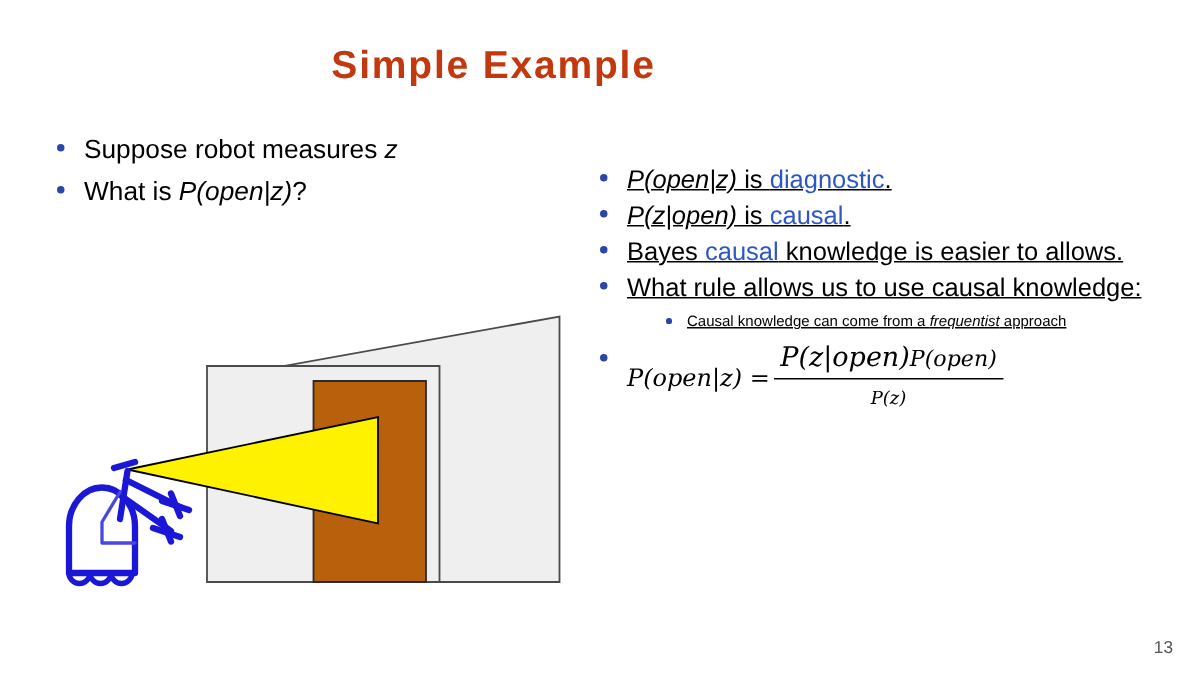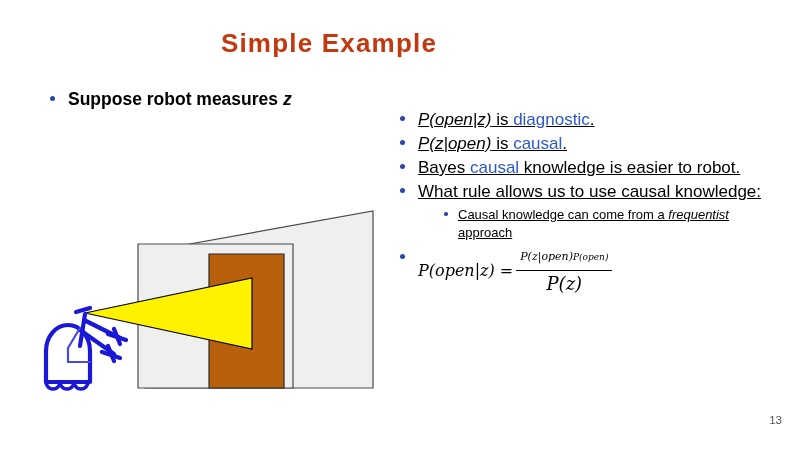--- a/index.html
+++ b/index.html
@@ -47,42 +47,41 @@
   .bitem > .dot {
     position: absolute;
     left: 4px;
     top: 8px;
     width: 5px;
     height: 5px;
     border-radius: 50%;
     background: #2B45A8;
   }
   .sub .bitem {
-    font-size: 13px;
+    font-size: 10px;
     line-height: 18px;
     padding-left: 18px;
     margin-bottom: 2px;
   }
   .sub .bitem > .dot {
     left: 4px;
     top: 6px;
     width: 3.5px;
     height: 3.5px;
   }
 
   .it { font-style: italic; }
   .blue { color: #2D57C4; }
 
   
   #left-col {
     position: absolute;
-    left: 46px;
+    left: 34px;
     top: 86px;
     width: 340px;
-    font-weight: bold;
   }
   #left-col .bitem {
     font-size: 17.5px;
     line-height: 26px;
     margin-bottom: 2px;
   }
   #left-col .bitem > .dot { top: 10px; }
 
   
   #right-col {
@@ -117,85 +116,89 @@
   .frac {
     display: inline-block;
     vertical-align: middle;
     text-align: center;
     margin-left: 3px;
     position: relative;
     top: -1px;
   }
   .frac .num {
     display: block;
-    font-size: 11px;
+    font-size: 18px;
     padding: 0 4px 1px 4px;
     border-bottom: 1px solid #000;
     white-space: nowrap;
   }
   .frac .den {
     display: block;
-    font-size: 18px;
+    font-size: 12px;
     padding-top: 1px;
     white-space: nowrap;
   }
   .sm { font-size: 0.82em; }
 
   
   #illustration {
     position: absolute;
     left: 28px;
     top: 196px;
     width: 380px;
     height: 230px;
   }
   #illustration svg { display: block; }
 
   
   #page-number {
     position: absolute;
     right: 18px;
-    bottom: 24px;
+    bottom: 12px;
     font-size: 11.5px;
     color: #555555;
   }
 </style>
 </head>
 <body>
 
 <div id="slide-title">Simple Example</div>
 
 <div id="left-col">
   <ul class="blist">
 
     <li class="bitem">
       <span class="dot"></span>
       <span>Suppose robot measures </span><span class="it">z</span><span></span>
     </li>
 
+    <li class="bitem">
+      <span class="dot"></span>
+      <span>What is </span><span class="it">P(open|z)</span><span>?</span>
+    </li>
 
   </ul>
 </div>
 
 <div id="right-col">
   <ul class="blist">
 
     <li class="bitem">
       <span class="dot"></span>
       <span class="it">P(open|z)</span><span> is </span><span class="blue">diagnostic</span><span>.</span>
     </li>
 
     <li class="bitem">
       <span class="dot"></span>
       <span class="it">P(z|open)</span><span> is </span><span class="blue">causal</span><span>.</span>
     </li>
 
     <li class="bitem">
       <span class="dot"></span>
-      <span>Bayes </span><span class="blue">causal</span><span> knowledge is easier to robot.</span>
+      <span>Bayes </span><span class="blue">causal</span><span> knowledge is easier to allows.</span>
     </li>
 
     <li class="bitem">
       <span class="dot"></span>
       <span>What rule allows us to use causal knowledge:</span>
 
       <ul class="blist sub">
         <li class="bitem">
           <span class="dot"></span>
           <span>Causal knowledge can come from a </span><span class="it">frequentist</span><span> approach</span>

